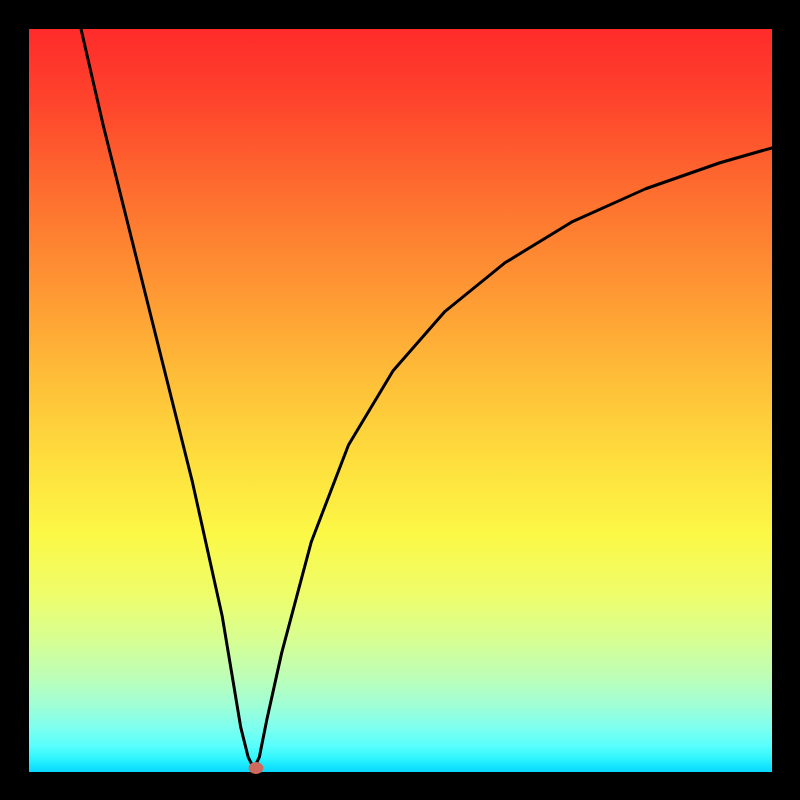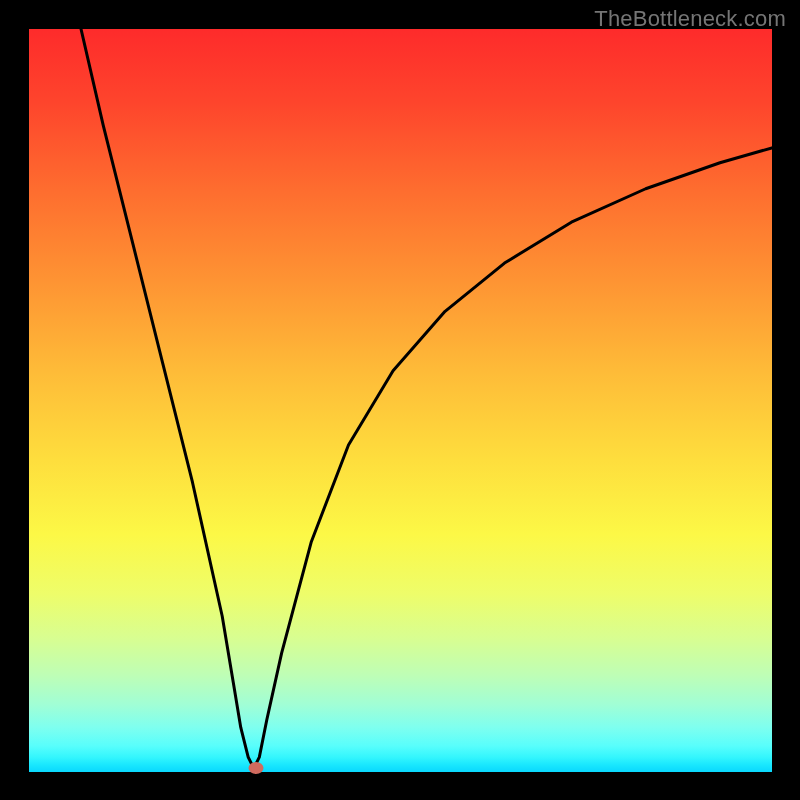--- a/index.html
+++ b/index.html
@@ -58,20 +58,19 @@
     height: 12px;
     border-radius: 50%;
     background: #d06a5e;
     transform: translate(-50%, -50%);
   }
 </style>
 </head>
 <body>
 
 <div class="stage">
-  <div class="watermark">TheBottleneck.com</div>
   <div class="plot">
     <svg class="curve" viewBox="0 0 743 743" preserveAspectRatio="none">
       <path id="curve-path" fill="none" stroke="#000000" stroke-width="3" stroke-linejoin="round" stroke-linecap="round" d="M52.01 0.00 L74.30 96.59 L104.02 215.47 L133.74 334.35 L163.46 453.23 L193.18 586.97 L204.33 653.84 L211.75 698.42 L219.19 728.14 L224.76 739.28 L230.33 728.14 L237.76 690.99 L252.62 624.12 L282.34 512.67 L319.49 416.08 L364.07 341.78 L416.08 282.34 L475.52 234.04 L542.39 193.18 L616.69 159.75 L690.99 133.74 L743.00 118.88"></path>
     </svg>
     <div class="dot" id="marker-dot" style="left: 226.615px; top: 739.285px; background: rgb(208, 106, 94);"></div>
   </div>
 </div>
 
 </body></html>

